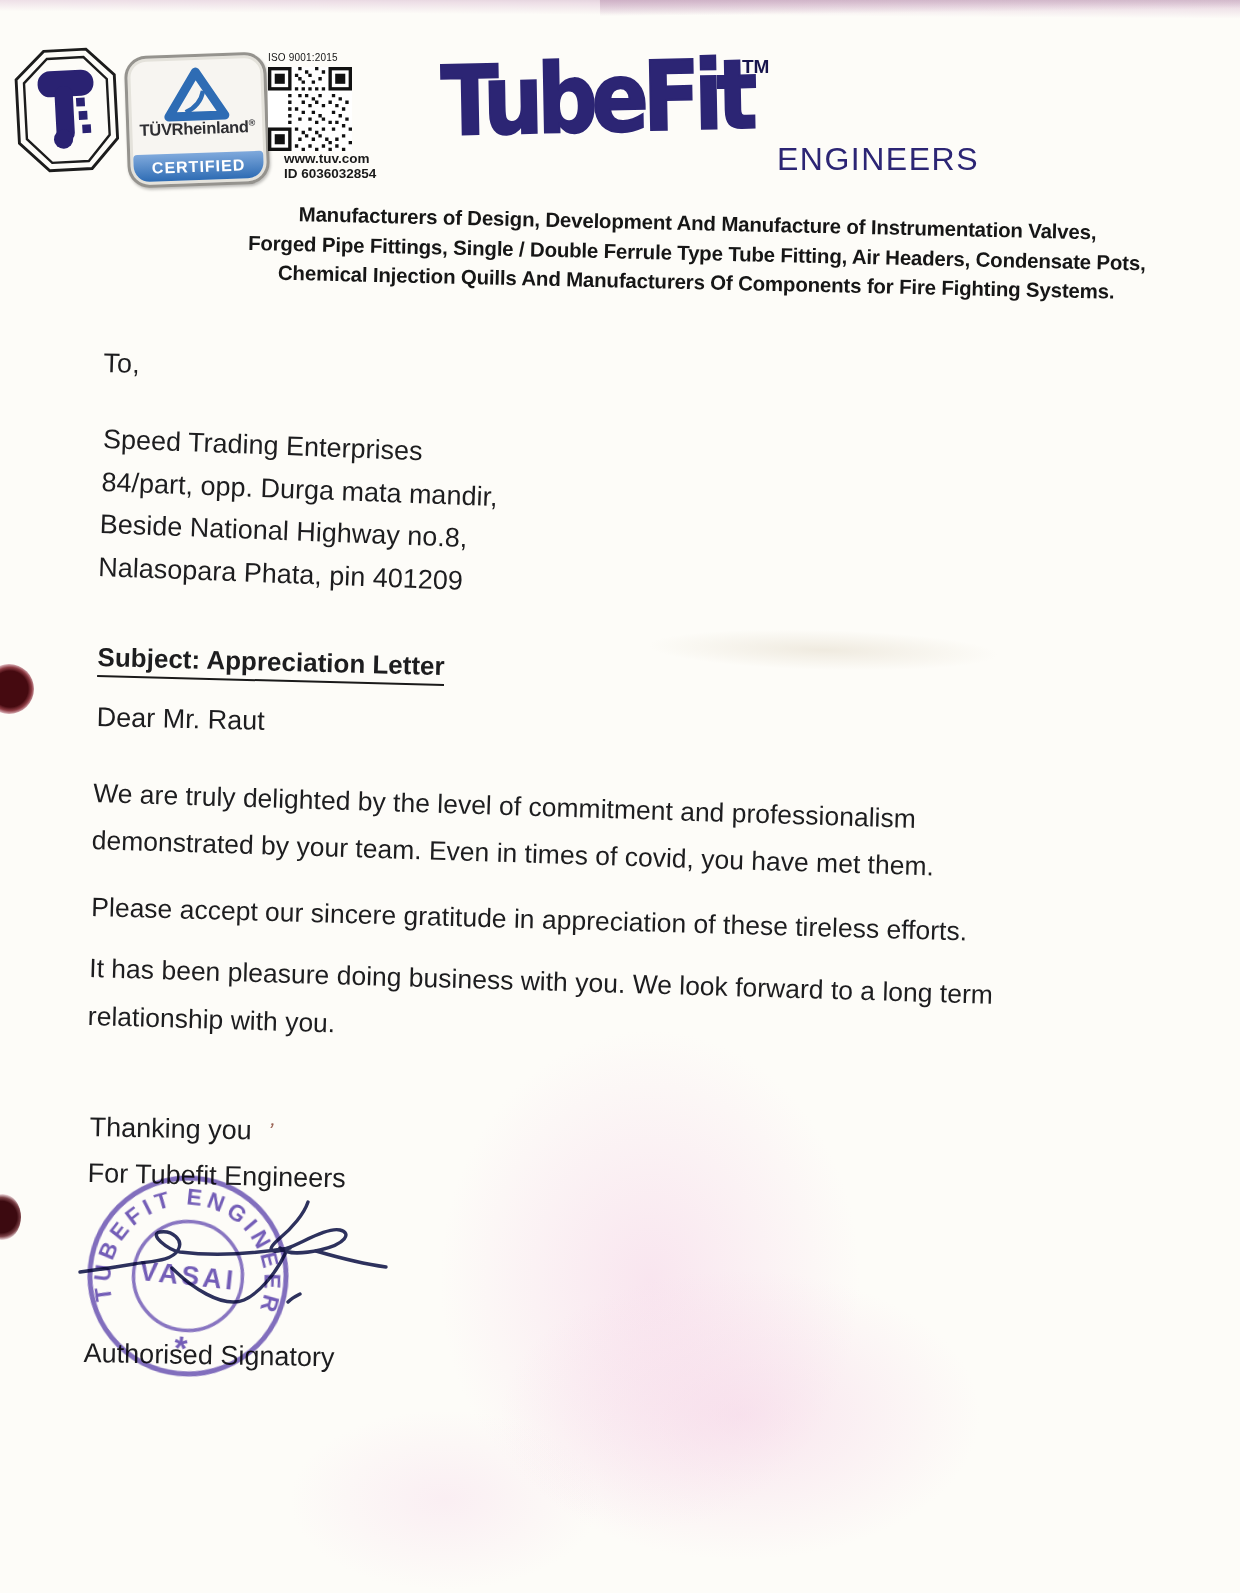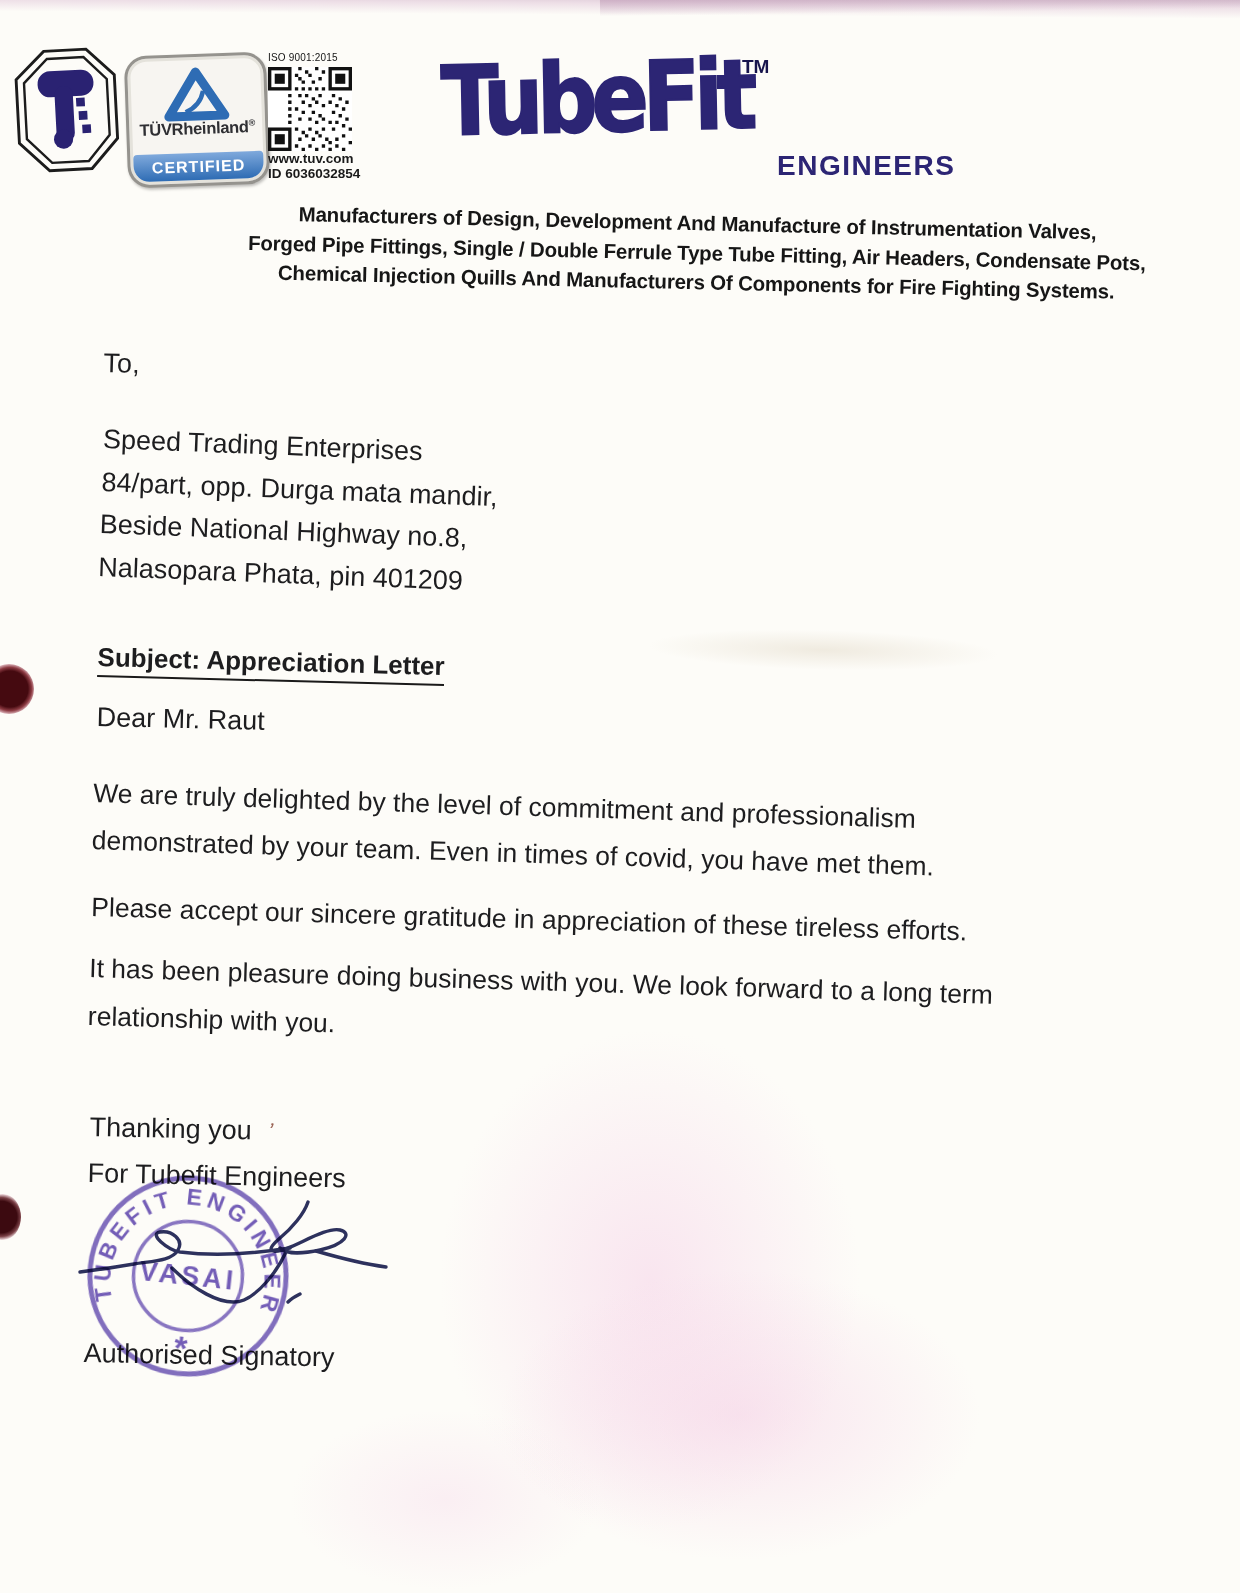--- a/index.html
+++ b/index.html
@@ -35,28 +35,28 @@
   .tuv-triangle{position:absolute;left:33px;top:8px;}
   .tuv-brand{position:absolute;left:0;top:62px;width:100%;text-align:center;
      font-size:16.5px;font-weight:bold;color:#2f2f33;letter-spacing:-.3px;}
   .tuv-reg{font-size:9px;vertical-align:super;}
   .tuv-band{position:absolute;left:3px;right:3px;bottom:3px;height:27px;
      border-radius:4px 4px 16px 16px;background:linear-gradient(to bottom,var(--tuv-band-light,#7fa9dc),var(--tuv-blue,#2e6cb4));
      color:#fff;font-weight:bold;font-size:16px;letter-spacing:1px;text-align:center;line-height:27px;}
   .qr-block{left:268px;top:52px;width:110px;}
   .iso-label{font-size:10px;font-weight:normal;color:#141414;letter-spacing:.2px;}
   .qr-svg{margin-top:4px;display:block;}
-  .qr-caption{font-size:13.5px;font-weight:bold;color:#1a1a1a;line-height:15px;}
+  .qr-caption{font-size:13.5px;font-weight:bold;color:#1a1a1a;line-height:15px;margin-left:16px;}
   .brand{left:440px;top:50px;width:600px;height:150px;}
   .brand-logo{position:absolute;left:0;top:-4px;font-family:"DejaVu Sans",sans-serif;
      font-size:96px;font-weight:bold;color:var(--brand-navy,#2c2574);letter-spacing:-7px;
      transform:scaleX(.88) rotate(-1.2deg);transform-origin:left top;
      -webkit-text-stroke:2px var(--brand-navy,#2c2574);}
   .brand-tm{position:absolute;left:302px;top:6px;font-size:19px;font-weight:bold;color:#18154d;}
-  .brand-sub{position:absolute;left:337px;top:100px;font-size:28px;font-weight:bold;
+  .brand-sub{position:absolute;left:337px;top:91px;font-size:32px;font-weight:normal;
      letter-spacing:1.5px;color:var(--brand-navy,#2c2574);}
   .tagline{left:158px;top:196px;width:1080px;text-align:center;font-weight:bold;
      font-size:20.5px;line-height:29.5px;letter-spacing:-.2px;color:#161616;
      transform:rotate(1.3deg);transform-origin:left top;}
 
   
   .lt{transform-origin:left top;}
   .to-line{left:104px;top:348px;font-size:27px;transform:rotate(1.5deg);}
   .address{left:104px;top:418px;font-size:27px;line-height:42.5px;transform:rotate(2.2deg);}
   .subject{left:98px;top:642px;font-size:26px;font-weight:bold;transform:rotate(1.5deg);}

